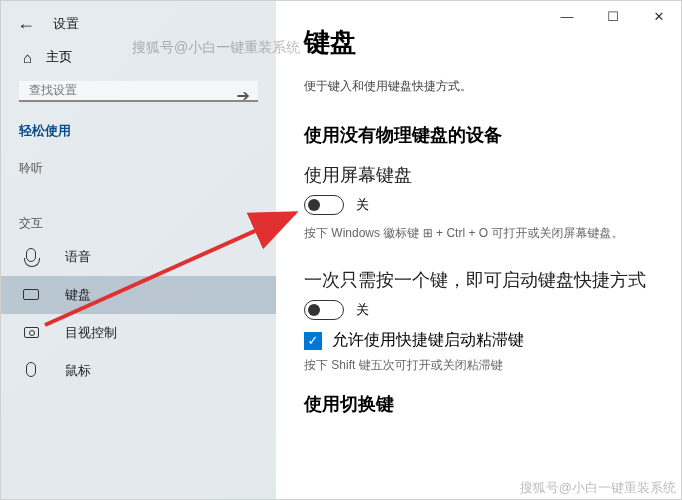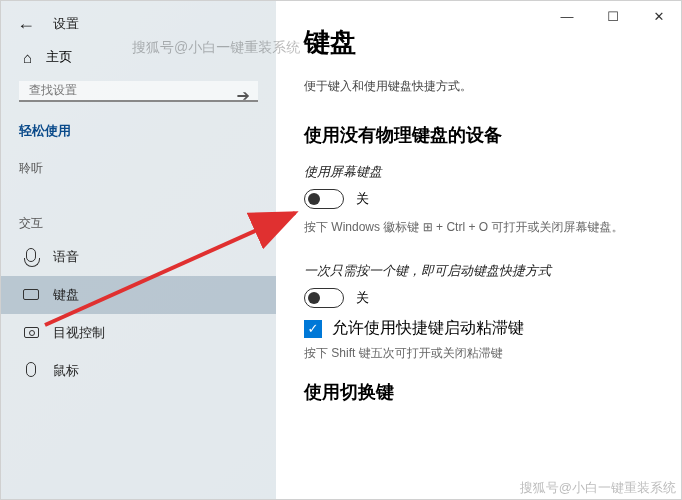--- a/index.html
+++ b/index.html
@@ -10,30 +10,30 @@
 .topbar { display:flex; align-items:center; padding:12px 16px 4px; gap:18px; }
 .back-btn { font-size:18px; color:#222; cursor:pointer; }
 .title { font-size:13px; color:#222; }
 .home-row { display:flex; align-items:center; gap:14px; padding:10px 22px 6px; font-size:13px; }
 .home-icon { font-size:15px; }
 .search-wrap { margin:8px 18px 14px; position:relative; }
 .search-input { width:100%; height:21px; border:none; border-bottom:2px solid #888; background:rgba(255,255,255,0.6); padding:0 34px 0 10px; font-size:12px; color:#555; outline:none; }
 .search-icon { position:absolute; right:8px; top:6px; color:#555; font-size:16px; }
 .cat { padding:6px 2px 10px; font-size:13px; font-weight:700; color:#0a4a8a;margin-left:16px; }
 .subcat { padding:10px 18px 6px; font-size:12px; color:#555; }
-.nav-item { display:flex; align-items:center; gap:14px; padding:10px 22px; font-size:13px; color:#222; cursor:pointer; }
+.nav-item { display:flex; align-items:center; gap:26px; padding:10px 22px; font-size:13px; color:#222; cursor:pointer; }
 .nav-item .icon { width:16px; text-align:center; font-size:15px; color:#333; }
 .nav-item.selected { background:rgba(150,170,185,0.55); }
 .content { flex:1; padding:24px 28px 12px; overflow:hidden; }
 .winctrls { position:absolute; top:0; right:0; display:flex; }
 .winctrl { width:46px; height:32px; display:flex; align-items:center; justify-content:center; font-size:13px; color:#333; cursor:pointer; }
 h1 { font-size:26px; font-weight:600; margin-bottom:18px; }
 .desc { font-size:12px; color:#444; margin-bottom:28px; }
 h2 { font-size:18px; font-weight:600; margin-bottom:16px; }
-.label { font-size:13px; color:#222; margin-bottom:8px;font-style:italic; }
+.label { font-size:18px; color:#222; margin-bottom:8px; }
 .toggle-row { display:flex; align-items:center; gap:12px; margin-bottom:10px; }
 .toggle { width:40px; height:20px; border:1px solid #333; border-radius:10px; position:relative; cursor:pointer; background:#fff; }
 .toggle::after { content:""; position:absolute; width:12px; height:12px; border-radius:50%; background:#333; top:3px; left:3px; }
 .toggle-state { font-size:13px; }
 .hint { font-size:12px; color:#666; margin-bottom:26px; }
 .check-row { display:flex; align-items:center; gap:10px; margin:10px 0 6px; }
 .checkbox { width:18px; height:18px; background:#0078d7; display:flex; align-items:center; justify-content:center; color:#fff; font-size:13px; cursor:pointer; }
 #arrow { position:absolute; top:0; left:0; pointer-events:none; z-index:50; }
 .watermark { position:absolute; top:39px; left:132px; font-size:14px; color:rgba(0,0,0,0.28); font-weight:500; pointer-events:none; z-index:60; }
 .watermark2 { position:absolute; bottom:3px; right:6px; font-size:13px; color:rgba(0,0,0,0.28); font-weight:500; pointer-events:none; z-index:60; }

